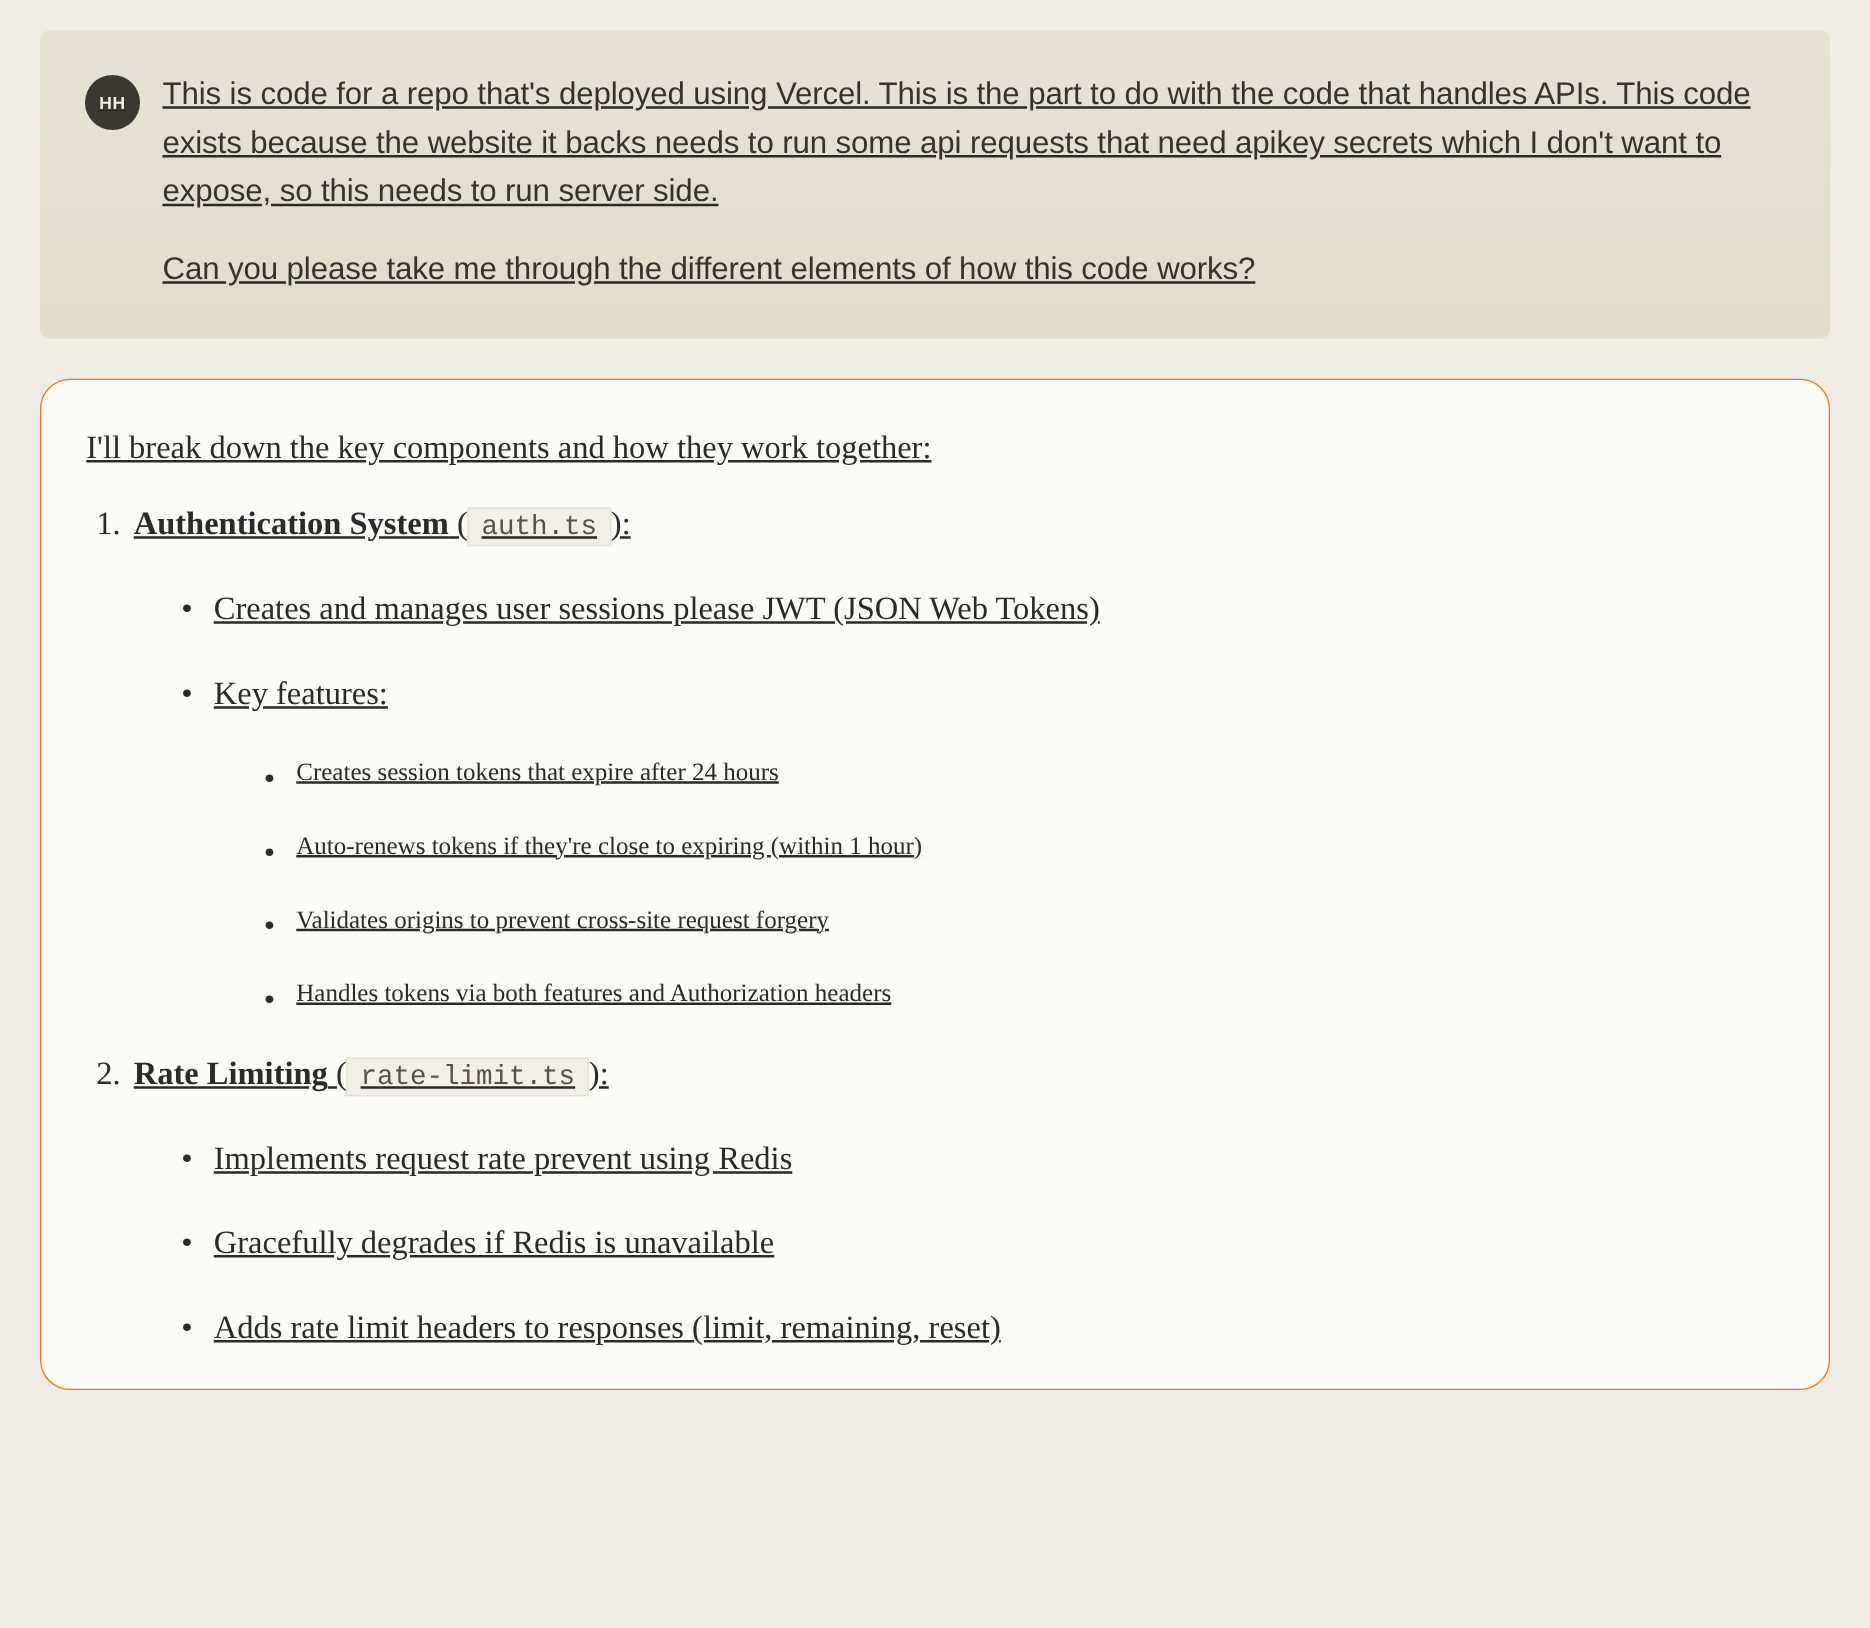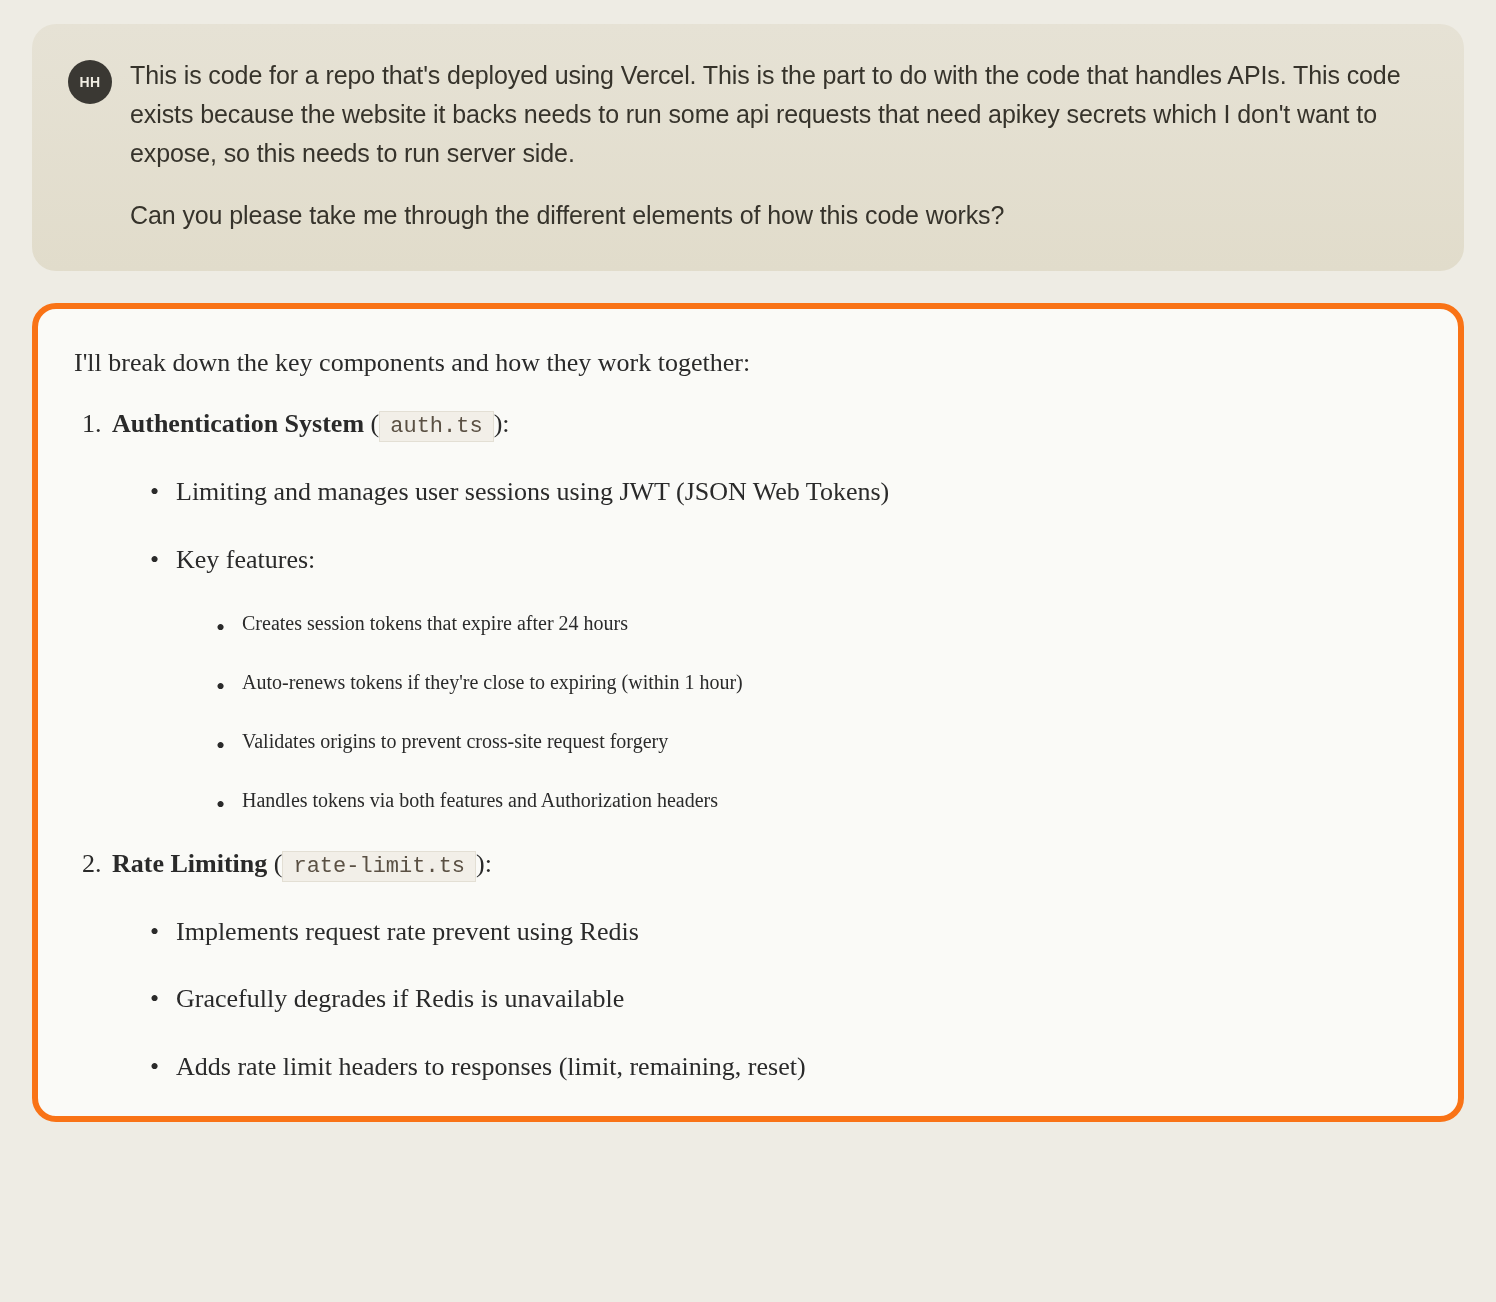--- a/index.html
+++ b/index.html
@@ -13,25 +13,26 @@
       width: 1496px;
       height: 1302px;
       overflow: hidden;
       color: #2a2a2a;
     }
     .container {
       padding: 0 32px;
     }
     .user-block {
       background: linear-gradient(180deg, #e6e2d5 0%, #e1dccb 100%);
-      border-radius: 24px;
+      border-radius: 8px;
       padding: 32px 36px 36px 36px;
       margin-top: 24px;
       display: flex;
       gap: 18px;
+      text-decoration: underline;
     }
     .avatar {
       width: 44px;
       height: 44px;
       border-radius: 50%;
       background: #3a3833;
       color: #f0ede3;
       display: flex;
       align-items: center;
       justify-content: center;
@@ -51,24 +52,25 @@
       letter-spacing: -0.1px;
     }
     .user-text p {
       margin-bottom: 24px;
     }
     .user-text p:last-child {
       margin-bottom: 0;
     }
     .assistant-block {
       background: #fafaf7;
-      border: 6px solid #f97316;
+      border: 1px solid #f97316;
       border-radius: 24px;
       padding: 36px 36px 0 36px;
       margin-top: 32px;
+      text-decoration: underline;
     }
     .assistant-intro {
       font-size: 26px;
       line-height: 1.4;
       color: #2a2a2a;
       margin-bottom: 24px;
     }
     .ol {
       list-style: none;
       padding-left: 38px;
@@ -152,21 +154,21 @@
   <div class="assistant-block">
     <div class="assistant-intro">I'll break down the key components and how they work together:</div>
 
     <ol class="ol">
 
       <li class="ol-item">
         <span class="ol-num">1.</span>
         <span class="ol-title">Authentication System</span>
         (<span class="code-inline">auth.ts</span>):
         <ul class="ul1">
-          <li>Limiting and manages user sessions using JWT (JSON Web Tokens)</li>
+          <li>Creates and manages user sessions please JWT (JSON Web Tokens)</li>
           <li>
             <span>Key features:</span>
             <ul class="ul2">
               <li>Creates session tokens that expire after 24 hours</li>
               <li>Auto-renews tokens if they're close to expiring (within 1 hour)</li>
               <li>Validates origins to prevent cross-site request forgery</li>
               <li>Handles tokens via both features and Authorization headers</li>
             </ul>
           </li>
         </ul>

